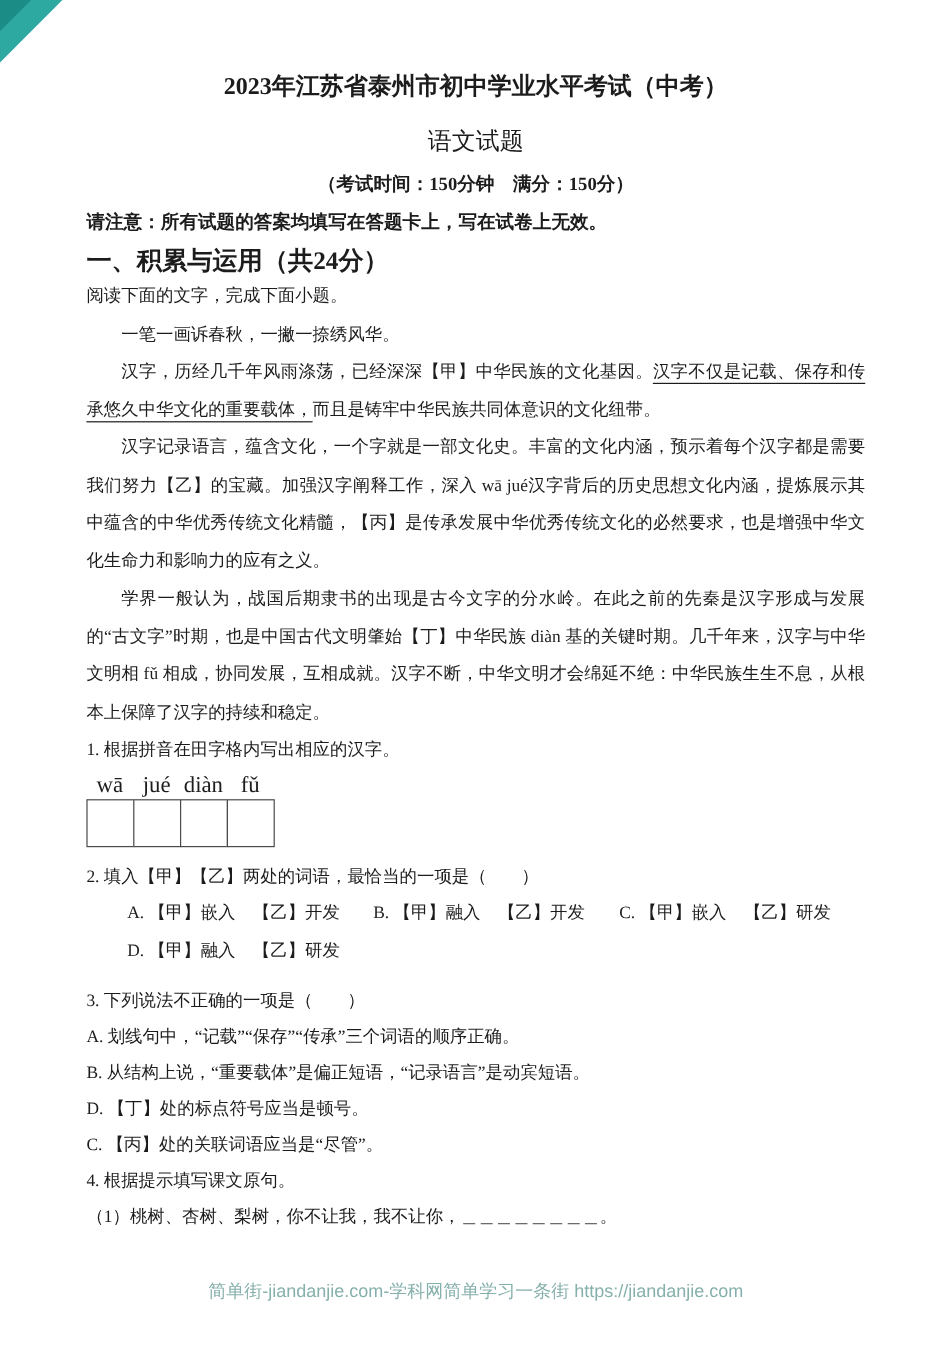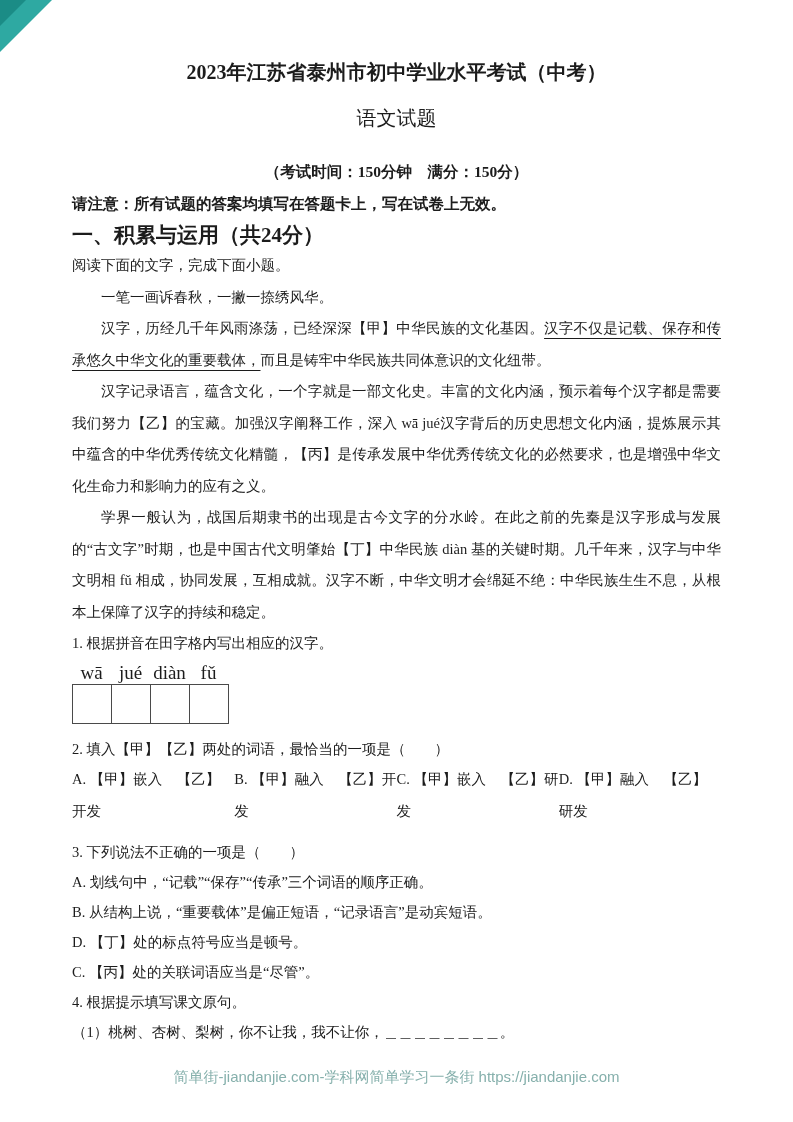--- a/index.html
+++ b/index.html
@@ -25,21 +25,21 @@
   .content { padding: 58px 72px 0 72px; }
   .doc-title {
     font-size: 20px; font-weight: 700; text-align: center; line-height: 28px;
   }
   .doc-subject {
     font-size: 20px; font-weight: 400; text-align: center; line-height: 28px;
     margin-top: 18px;
   }
   .exam-info {
     font-size: 15.5px; font-weight: 700; text-align: center; line-height: 24px;
-    margin-top: 28px;
+    margin-top: 10px;
   }
   .notice {
     font-size: 15.5px; font-weight: 700; text-align: left; line-height: 24px;
     margin-top: 8px;
   }
   .section-heading {
     font-size: 21px; font-weight: 700; line-height: 30px; margin-top: 4px;
   }
   p { margin: 0; }
   .para {
@@ -53,22 +53,22 @@
   .pinyin {
     display: inline-block; width: 39px; text-align: center;
     font-size: 19px; line-height: 18px;
   }
   .box-row { display: flex; margin-top: 2px; }
   .wbox {
     width: 38px; height: 38px; border: 1px solid #4a4a4a; background: #ffffff;
   }
   .wbox + .wbox { margin-left: -1px; }
   .opt-grid {
-    display: grid; grid-template-columns: 1fr 1fr 1fr 1fr;
-    font-size: 14.5px; line-height: 31.5px;
+    display: grid; grid-template-columns: 1fr 1fr 1fr;
+    font-size: 14.5px; line-height: 31.5px; margin-left: 34px;
   }
   .opt-line { font-size: 14.5px; line-height: 30px; }
   .blank { letter-spacing: 0; }
   .footer {
     position: absolute; left: 0; right: 0; top: 1066px;
     text-align: center; color: #86b0ac; font-size: 15px; line-height: 22px;
     font-family: "Liberation Sans", "DejaVu Sans", sans-serif;
   }
 </style>
 </head>

